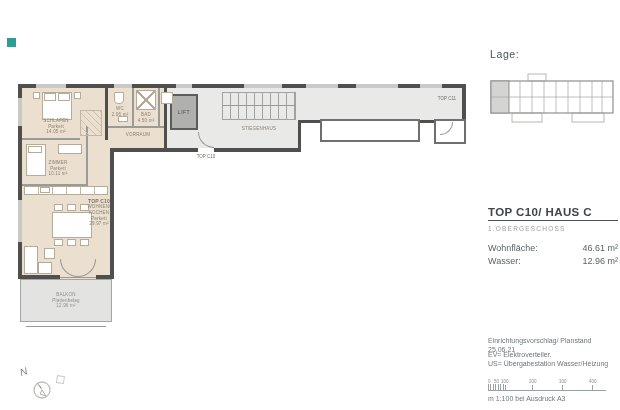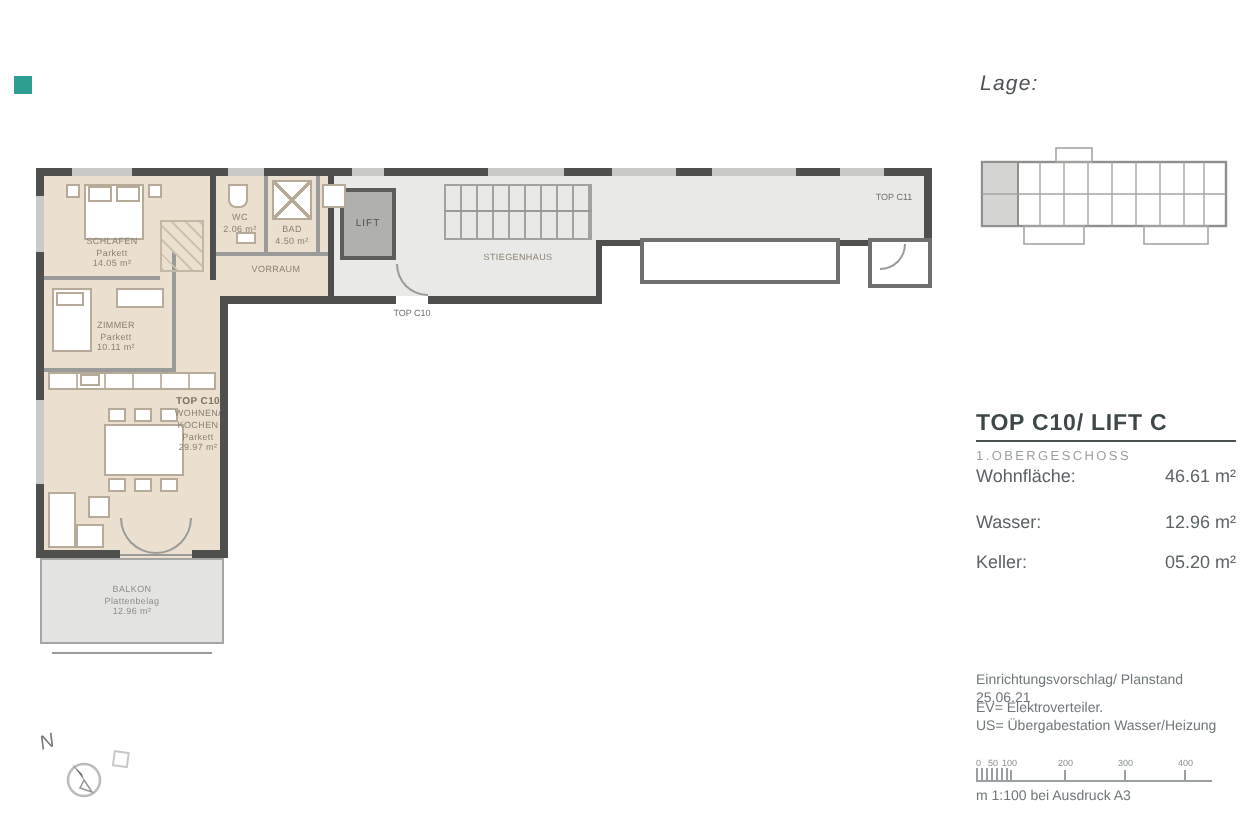--- a/index.html
+++ b/index.html
@@ -188,55 +188,51 @@
   </div>
 
   <div class="abs north-n" style="left:20px;top:366px;">N</div>
   <svg class="abs" style="left:28px;top:374px;" width="40" height="30" viewBox="0 0 40 30">
     <circle cx="14" cy="16" r="8" fill="none" stroke="#bcbcba" stroke-width="1.3"></circle>
     <path d="M14 16 L8 8 L13 13 Z" fill="#6e6e6c"></path>
     <path d="M14 16 L18 22 L12 20 Z" fill="none" stroke="#9a9a98" stroke-width="0.8"></path>
     <rect x="29" y="2" width="7" height="7" fill="none" stroke="#c8c8c6" stroke-width="1" transform="rotate(8 32 5)"></rect>
   </svg>
 
-  <div class="abs lage" style="left:490px;top:36px;font-style:italic;">Lage:</div>
+  <div class="abs lage" style="left:490px;top:48px;">Lage:</div>
 
   <svg class="abs" style="left:488px;top:68px;" width="130" height="66" viewBox="0 0 130 66">
     <rect x="3" y="13" width="122" height="32" fill="#ffffff" stroke="#8f8f8d" stroke-width="1.2"></rect>
     <rect x="3" y="13" width="18" height="32" fill="#d4d4d2" stroke="#8f8f8d" stroke-width="1"></rect>
     <rect x="40" y="6" width="18" height="7" fill="none" stroke="#a5a5a3" stroke-width="0.8"></rect>
     <rect x="24" y="45" width="30" height="9" fill="none" stroke="#a5a5a3" stroke-width="0.8"></rect>
     <rect x="84" y="45" width="32" height="9" fill="none" stroke="#a5a5a3" stroke-width="0.8"></rect>
     <g stroke="#a5a5a3" stroke-width="0.7">
       <line x1="32" y1="13" x2="32" y2="45"></line>
         <line x1="44" y1="13" x2="44" y2="45"></line>
       <line x1="56" y1="13" x2="56" y2="45"></line>
         <line x1="68" y1="13" x2="68" y2="45"></line>
       <line x1="80" y1="13" x2="80" y2="45"></line>
         <line x1="92" y1="13" x2="92" y2="45"></line>
       <line x1="104" y1="13" x2="104" y2="45"></line>
         <line x1="114" y1="13" x2="114" y2="45"></line>
       <line x1="3" y1="29" x2="125" y2="29"></line>
     </g>
   </svg>
 
-  <div class="abs title" style="left:488px;top:206px;">TOP C10/ LIFT C</div>
+  <div class="abs title" style="left:488px;top:206px;">TOP C10/ HAUS C</div>
   <div class="abs floorname" style="left:488px;top:223px;">1.OBERGESCHOSS</div>
 
-  <div class="abs arearow" style="left:488px;top:232px;">
+  <div class="abs arearow" style="left:488px;top:242px;">
     <span>Wohnfläche:</span>
     <span>46.61 m²</span>
   </div>
   <div class="abs arearow" style="left:488px;top:255px;">
     <span>Wasser:</span>
     <span>12.96 m²</span>
-  </div>
-  <div class="abs arearow" style="left:488px;top:275px;">
-    <span>Keller:</span>
-    <span>05.20 m²</span>
   </div>
 
   <div class="abs notes" style="left:488px;top:336px;">Einrichtungsvorschlag/ Planstand 25.06.21</div>
   <div class="abs notes" style="left:488px;top:350px;">EV= Elektroverteiler.</div>
   <div class="abs notes" style="left:488px;top:359px;">US= Übergabestation Wasser/Heizung</div>
 
   <div class="abs" style="left:488px;top:379px;width:130px;height:20px;">
     <span class="ticknum" style="left:0px;">0</span>
     <span class="ticknum" style="left:6px;">50</span>
     <span class="ticknum" style="left:13px;">100</span>

